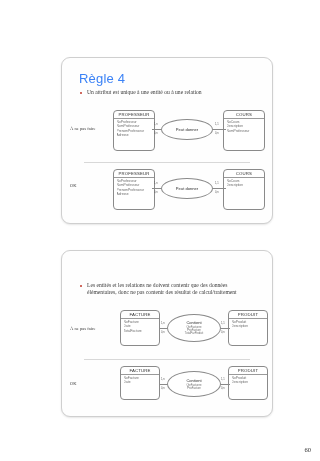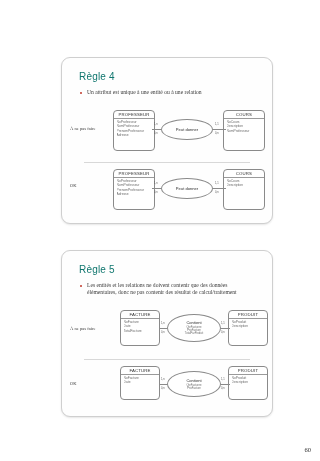--- a/index.html
+++ b/index.html
@@ -14,21 +14,21 @@
     position:absolute;left:61px;width:210px;
     background:#fefefe;border:1px solid #cfcfcf;border-radius:9px;
     box-shadow:0 1px 2px rgba(0,0,0,0.10);
     overflow:hidden;
   }
   #slide-4{top:57px;height:165px;}
   #slide-5{top:250px;height:165px;}
 
   .slide-title{
     position:absolute;left:17px;top:13px;
-    font-size:10px;color:#0f766e;letter-spacing:.2px;font-weight:400;
+    font-size:13px;color:#3b82f6;letter-spacing:.2px;font-weight:400;
   }
   .bullets{position:absolute;left:17px;top:31px;width:178px;}
   .bullet{
     position:relative;padding-left:8px;
     font-size:5.6px;line-height:7.4px;color:#3b3b3b;
     font-family:"Liberation Serif", serif;
     text-align:left;
   }
   .bullet::before{
     content:"";position:absolute;left:1px;top:2.6px;
@@ -148,21 +148,20 @@
         <span class="ent-name">COURS</span>
         <div class="attrs">
           <span>NoCours</span>
           <span>Description</span>
         </div>
       </div>
     </div>
   </div>
 
   <div class="slide" id="slide-5">
-    <div class="slide-title">Règle 5</div>
     <div class="bullets">
       <div class="bullet">Les entités et les relations ne doivent contenir que des données élémentaires, donc ne pas contenir des résultat de calcul/traitement</div>
     </div>
 
     <div class="side-label" style="left:8px;top:75px;">À ne pas faire</div>
     <div class="diagram" style="left:58px;top:57px;width:150px;height:45px;">
       <div class="link" style="left:39px;top:20px;width:22px;"></div>
       <div class="link" style="left:88px;top:20px;width:22px;"></div>
 
       <div class="entity" style="left:0px;top:2px;width:40px;height:36px;">

